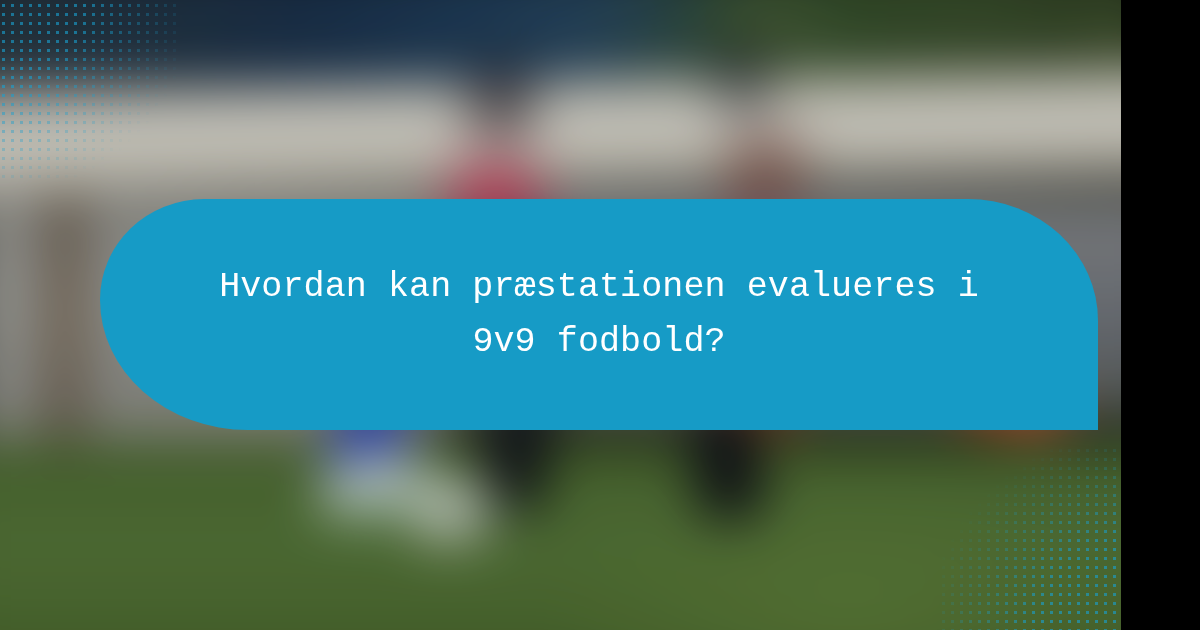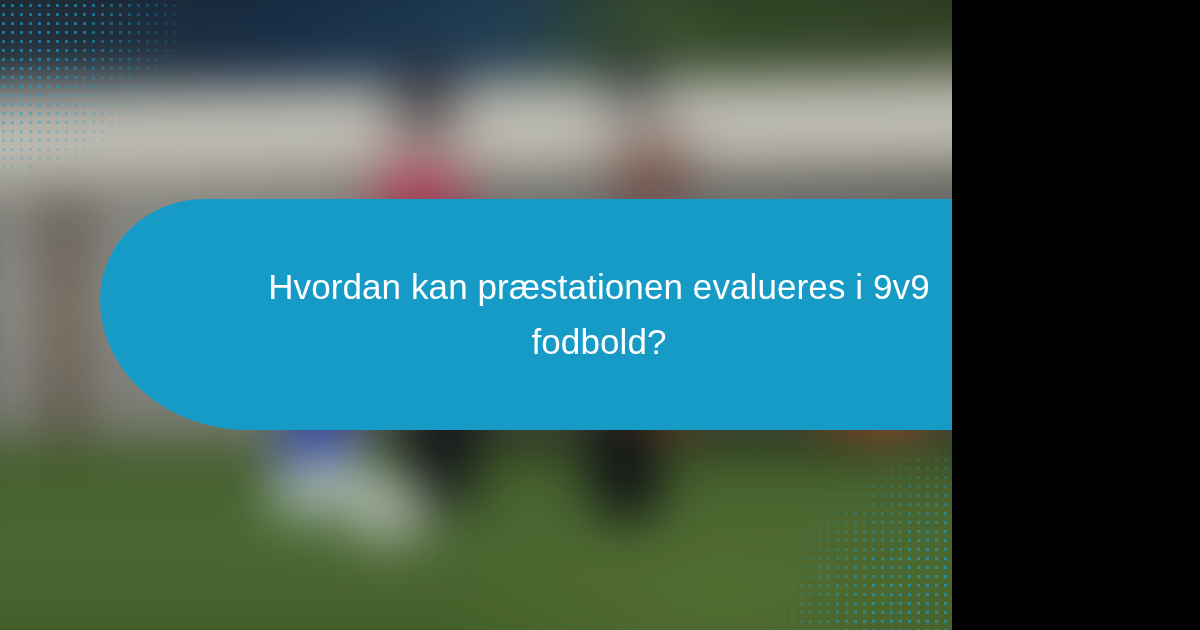--- a/index.html
+++ b/index.html
@@ -2,24 +2,24 @@
 <html><head>
 <meta charset="utf-8">
 <style>
   html, body {
     margin: 0;
     padding: 0;
     background: #000;
   }
   #card {
     position: relative;
-    width: 952px;
+    width: 1121px;
     height: 630px;
     overflow: hidden;
-    font-family: Liberation Sans, sans-serif;
+    font-family: Liberation Mono, monospace;
   }
 
   
   .photo {
     position: absolute;
     inset: -40px;
     filter: blur(26px) saturate(1.05);
   }
   .ph-sky {
     position: absolute;

